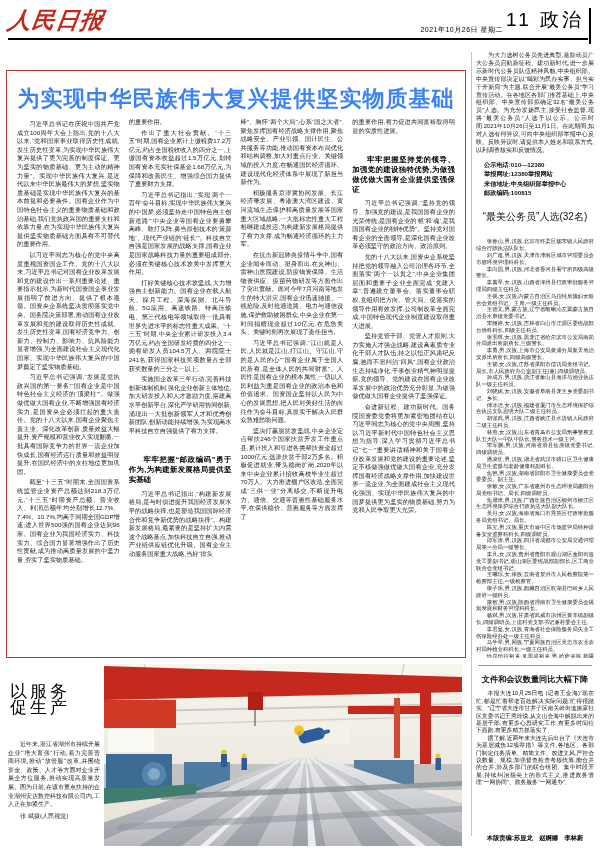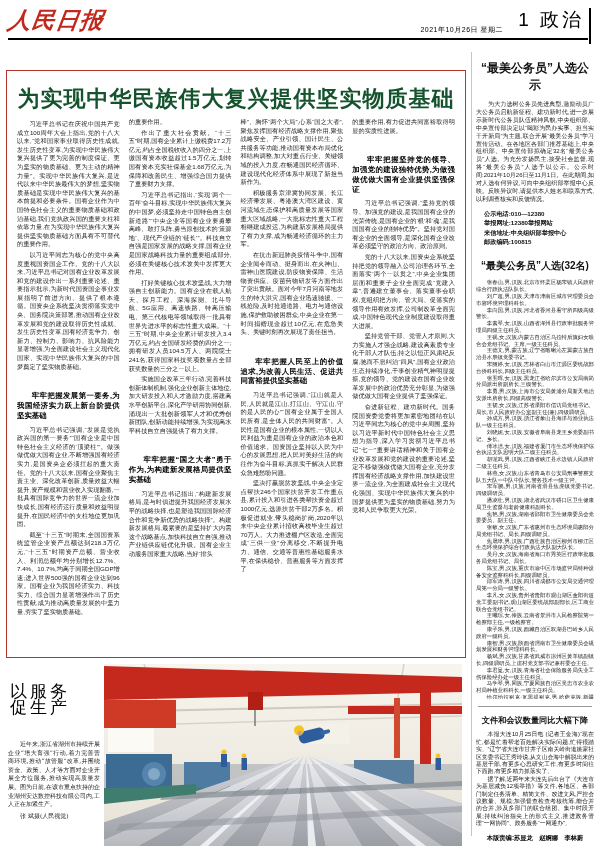--- a/index.html
+++ b/index.html
@@ -12,37 +12,37 @@
   .head-date{position:absolute;right:97px;top:25px;font-size:7px;color:#000;letter-spacing:.5px;}
   .head-page{position:absolute;right:16px;top:7px;font-size:19px;letter-spacing:3px;color:#000;}
   .head-rule{position:absolute;left:8px;top:38px;width:580px;height:1.5px;background:#000;}
   .head-bracket{position:absolute;right:9px;top:8px;width:2px;height:36px;background:#000;}
   
   .vrule{position:absolute;left:471px;top:52px;width:1px;height:784px;background:#c6c6c6;}
   
   .main-box{position:absolute;left:6px;top:70px;width:460px;height:588px;
             border:1.5px solid #b5372b;box-sizing:border-box;padding:0 10px;background:#fff;}
   .headline{margin:13px 0 0;text-align:center;font-size:22px;font-weight:bold;
-            letter-spacing:1px;color:#14532d;}
+            letter-spacing:1px;color:#3b82f6;}
   .byline{text-align:center;font-size:8px;margin:9px 0 4px;color:#222;
           font-family:"DejaVu Serif",serif;}
   .columns{display:flex;gap:9px;height:508px;overflow:hidden;margin-top:4px;}
   .col{flex:1;text-align:justify;font-size:6.2px;line-height:8.6px;color:#1b1b1b;}
   .blk{margin:0;}
   .blk.p{text-indent:2em;margin-top:2px;}
   .blk.c{text-indent:0;}
   .blk.h{font-weight:bold;font-size:7.4px;line-height:9.8px;margin:20px 0 5px;
          text-indent:2em;color:#000;}
   
   .sidebar{position:absolute;left:476px;top:52px;width:118px;}
   .sb-t1{font-size:12px;font-weight:bold;text-align:center;margin:8px 0 7px;letter-spacing:0;}
   .sb-body{font-size:6px;line-height:7.9px;text-align:justify;text-indent:2em;color:#1b1b1b;}
   .contacts{margin-top:5px;padding-left:8px;}
   .contact{font-weight:bold;font-size:6.2px;line-height:9.4px;}
-  .sb-t2{font-size:10px;font-weight:bold;text-align:center;margin:13px 0 6px;}
+  .sb-t2{font-size:10px;font-weight:normal;text-align:center;margin:13px 0 14px;}
   .entries{height:420px;overflow:hidden;font-size:5.4px;line-height:6.8px;
            text-align:justify;color:#1b1b1b;}
   .entry{margin:0;text-indent:2em;}
   .sb-rule{border:none;border-top:1px solid #999;margin:7px 2px 7px;}
   .dl-title{font-size:11.5px;font-weight:bold;text-align:center;margin:2px 0 4px;}
   .dl-sub{font-size:8.2px;font-weight:bold;text-align:center;margin:8px 0 5px;}
   .dl-body{height:96px;overflow:hidden;}
   .dl-p{font-size:5.8px;line-height:7.4px;text-align:justify;text-indent:2em;margin:0;}
   .page-footer{position:absolute;left:476px;top:834px;width:118px;text-align:center;
                font-size:6.3px;font-weight:bold;color:#000;}
@@ -56,70 +56,67 @@
   .photo{position:absolute;left:104px;top:664px;width:358px;height:182px;overflow:hidden;}
   .photo svg{display:block;}
 </style>
 </head>
 <body>
 
 <div class="page">
 
   <div class="logo">人民日报</div>
   <div class="head-date">2021年10月26日 星期二</div>
-  <div class="head-page">1 政治</div>
+  <div class="head-page">11 政治</div>
   <div class="head-rule"></div>
   <div class="head-bracket"></div>
 
   <div class="vrule"></div>
 
   <section class="main-box">
     <h1 class="headline">为实现中华民族伟大复兴提供坚实物质基础</h1>
     <div class="columns">
       <div class="col">
 
       <div class="blk p">习近平总书记在庆祝中国共产党成立100周年大会上指出,党的十八大以来,“党和国家事业取得历史性成就,发生历史性变革,为实现中华民族伟大复兴提供了更为完善的制度保证、更为坚实的物质基础、更为主动的精神力量”。实现中华民族伟大复兴,是近代以来中华民族最伟大的梦想,坚实物质基础是实现中华民族伟大复兴的基本前提和必要条件。国有企业作为中国特色社会主义的重要物质基础和政治基础,我们党执政兴国的重要支柱和依靠力量,在为实现中华民族伟大复兴提供坚实物质基础方面具有不可替代的重要作用。</div>
           <div class="blk p">以习近平同志为核心的党中央高度重视国资国企工作。党的十八大以来,习近平总书记对国有企业改革发展和党的建设作出一系列重要论述、重要指示批示,为新时代国资国企事业发展指明了前进方向、提供了根本遵循。国资央企系统坚决贯彻落实党中央、国务院决策部署,推动国有企业改革发展和党的建设取得历史性成就、发生历史性变革,国有经济竞争力、创新力、控制力、影响力、抗风险能力显著增强,为全面建设社会主义现代化国家、实现中华民族伟大复兴的中国梦奠定了坚实物质基础。</div>
-          <div class="blk h">牢牢把握发展第一要务,为我国经济实力跃上新台阶提供坚实基础</div>
           <div class="blk p">习近平总书记强调,“发展是党执政兴国的第一要务”“国有企业是中国特色社会主义经济的‘顶梁柱’”。做强做优做大国有企业,不断增强国有经济实力,是国资央企必须扛起的重大责任。党的十八大以来,国有企业聚焦主责主业、深化改革创新,质量效益大幅提升,资产规模和营业收入实现翻番,一批具有国际竞争力的世界一流企业加快成长,国有经济运行质量和效益明显提升,在国民经济中的支柱地位更加巩固。</div>
           <div class="blk p">截至“十三五”时期末,全国国资系统监管企业资产总额达到218.3万亿元,“十三五”时期资产总额、营业收入、利润总额年均分别增长12.7%、7.4%、10.7%,均高于同期全国GDP增速;进入世界500强的国有企业达到96家。国有企业为我国经济实力、科技实力、综合国力显著增强作出了历史性贡献,成为推动高质量发展的中坚力量,夯实了坚实物质基础。</div>
         </div>
       <div class="col">
 
       <div class="blk c">的重要作用。</div>
           <div class="blk p">作出了重大社会贡献。“十三五”时期,国有企业累计上缴税费17.2万亿元,约占全国税收收入的四分之一,上缴国有资本收益超过1.5万亿元,划转国有资本充实社保基金1.68万亿元,为保障和改善民生、增强综合国力提供了重要财力支撑。</div>
           <div class="blk p">习近平总书记指出,“实现‘两个一百年’奋斗目标,实现中华民族伟大复兴的中国梦,必须坚持走中国特色自主创新道路”“中央企业等国有企业要勇攀高峰、敢打头阵,勇当原创技术的‘策源地’、现代产业链的‘链长’”。科技自立自强是国家发展的战略支撑,国有企业是国家战略科技力量的重要组成部分,必须在关键核心技术攻关中发挥更大作用。</div>
           <div class="blk p">打好关键核心技术攻坚战,大力增强自主创新能力。国有企业在载人航天、探月工程、深海探测、北斗导航、5G应用、高速铁路、特高压输电、第三代核电等领域取得一批具有世界先进水平的标志性重大成果。“十三五”时期,中央企业累计研发投入3.4万亿元,约占全国研发经费的四分之一;拥有研发人员104.5万人、两院院士241名,获得国家科技奖项数量占全部获奖数量的三分之一以上。</div>
           <div class="blk p">实施国企改革三年行动,完善科技创新体制机制,强化企业创新主体地位,加大研发投入和人才激励力度,搭建高水平创新平台,深化产学研用协同创新,涌现出一大批创新领军人才和优秀创新团队,创新动能持续增强,为实现高水平科技自立自强提供了有力支撑。</div>
-          <div class="blk h">牢牢把握“国之大者”勇于作为,为构建新发展格局提供坚实基础</div>
+          <div class="blk h">牢牢把握“邮政编码”勇于作为,为构建新发展格局提供坚实基础</div>
           <div class="blk p">习近平总书记指出,“构建新发展格局,是与时俱进提升我国经济发展水平的战略抉择,也是塑造我国国际经济合作和竞争新优势的战略抉择”。构建新发展格局,最紧要的是坚持扩大内需这个战略基点,加快科技自立自强,推动产业链供应链优化升级。国有企业主动服务国家重大战略,当好“排头</div>
         </div>
       <div class="col">
 
       <div class="blk c">棒”、胸怀“两个大局”,心系“国之大者”,聚焦发挥国有经济战略支撑作用,聚焦战略安全、产业引领、国计民生、公共服务等功能,推动国有资本布局优化和结构调整,加大对重点行业、关键领域的投入力度,在畅通国民经济循环、建设现代化经济体系中展现了新担当新作为。</div>
           <div class="blk p">积极服务京津冀协同发展、长江经济带发展、粤港澳大湾区建设、黄河流域生态保护和高质量发展等国家重大区域战略,一大批标志性重大工程相继建成投运,为构建新发展格局提供了有力支撑,成为畅通经济循环的主力军。</div>
           <div class="blk p">在抗击新冠肺炎疫情斗争中,国有企业闻令而动、挺身而出,在火神山、雷神山医院建设,防疫物资保障、生活物资供应、疫苗药物研发等方面作出了突出贡献。面对今年7月河南等地发生的特大洪灾,国有企业迅速驰援、一线抢险,及时抢通道路、电力与通信设施,保护救助被困群众,中央企业在第一时间捐赠现金超过10亿元,在危急关头、关键时刻再次展现了责任担当。</div>
-          <div class="blk h">牢牢把握人民至上的价值追求,为改善人民生活、促进共同富裕提供坚实基础</div>
           <div class="blk p">习近平总书记强调,“江山就是人民,人民就是江山,打江山、守江山,守的是人民的心”“国有企业属于全国人民所有,是全体人民的共同财富”。人民性是国有企业的根本属性,一切以人民利益为重是国有企业的政治本色和价值追求。国资国企坚持以人民为中心的发展思想,把人民对美好生活的向往作为奋斗目标,真抓实干解决人民群众急难愁盼问题。</div>
           <div class="blk p">坚决打赢脱贫攻坚战,中央企业定点帮扶246个国家扶贫开发工作重点县,累计投入和引进各类帮扶资金超过1000亿元,选派扶贫干部2万多名。积极促进就业,带头稳岗扩岗,2020年以来中央企业累计招收高校毕业生超过70万人。大力推进棚户区改造,全面完成“三供一业”分离移交,不断提升电力、通信、交通等普惠性基础服务水平,在保供稳价、普惠服务等方面发挥了</div>
         </div>
       <div class="col">
 
       <div class="blk c">的重要作用,有力促进共同富裕取得明显的实质性进展。</div>
           <div class="blk h">牢牢把握坚持党的领导、加强党的建设独特优势,为做强做优做大国有企业提供坚强保证</div>
           <div class="blk p">习近平总书记强调,“坚持党的领导、加强党的建设,是我国国有企业的光荣传统,是国有企业的‘根’和‘魂’,是我国国有企业的独特优势”。坚持党对国有企业的全面领导,是深化国有企业改革必须坚守的政治方向、政治原则。</div>
           <div class="blk p">党的十八大以来,国资央企系统坚持把党的领导融入公司治理各环节,全面落实“两个一以贯之”,中央企业集团层面和重要子企业全面完成“党建入章”,普遍建立董事会、落实董事会职权,党组织把方向、管大局、促落实的领导作用有效发挥,公司制改革全面完成,中国特色现代企业制度建设取得重大进展。</div>
           <div class="blk p">坚持党管干部、党管人才原则,大力实施人才强企战略,建设高素质专业化干部人才队伍;持之以恒正风肃纪反腐,驰而不息纠治“四风”,国有企业政治生态持续净化,干事创业精气神明显提振,党的领导、党的建设在国有企业改革发展中的政治优势充分彰显,为做强做优做大国有企业提供了坚强保证。</div>
           <div class="blk p">奋进新征程、建功新时代。国务院国资委党委将更加紧密地团结在以习近平同志为核心的党中央周围,坚持以习近平新时代中国特色社会主义思想为指导,深入学习贯彻习近平总书记“七一”重要讲话精神和关于国有企业改革发展和党的建设的重要论述,坚定不移做强做优做大国有企业,充分发挥国有经济战略支撑作用,加快建设世界一流企业,为全面建成社会主义现代化强国、实现中华民族伟大复兴的中国梦提供更为坚实的物质基础,努力为党和人民争取更大光荣。</div>
         </div>
     </div>
   </section>
 
   <aside class="sidebar">
-    <div class="sb-t1">“最美公务员”人选公示</div>
     <div class="sb-body">为大力选树公务员先进典型,激励动员广大公务员启航新征程、建功新时代,进一步展示新时代公务员队伍精神风貌,中央组织部、中央宣传部决定以“喝彩为民办实事、担当实干开新局”为主题,联合开展“最美公务员”学习宣传活动。在各地区各部门推荐基础上,中央组织部、中央宣传部拟确定32名“最美公务员”人选。为充分发扬民主,接受社会监督,现将“最美公务员”人选予以公示。公示时间:2021年10月26日至11月1日。在此期间,如对人选有何异议,可向中央组织部举报中心反映。反映异议时,请提供本人姓名和联系方式,以利调查核实和反馈情况。</div>
     <div class="contacts">
 
     <div class="contact">公示电话:010—12380</div>
         <div class="contact">举报网址:12380举报网站</div>
         <div class="contact">来信地址:中央组织部举报中心</div>
         <div class="contact">邮政编码:100815</div>
       </div>
 
     <div class="sb-t2">“最美公务员”人选(32名)</div>

